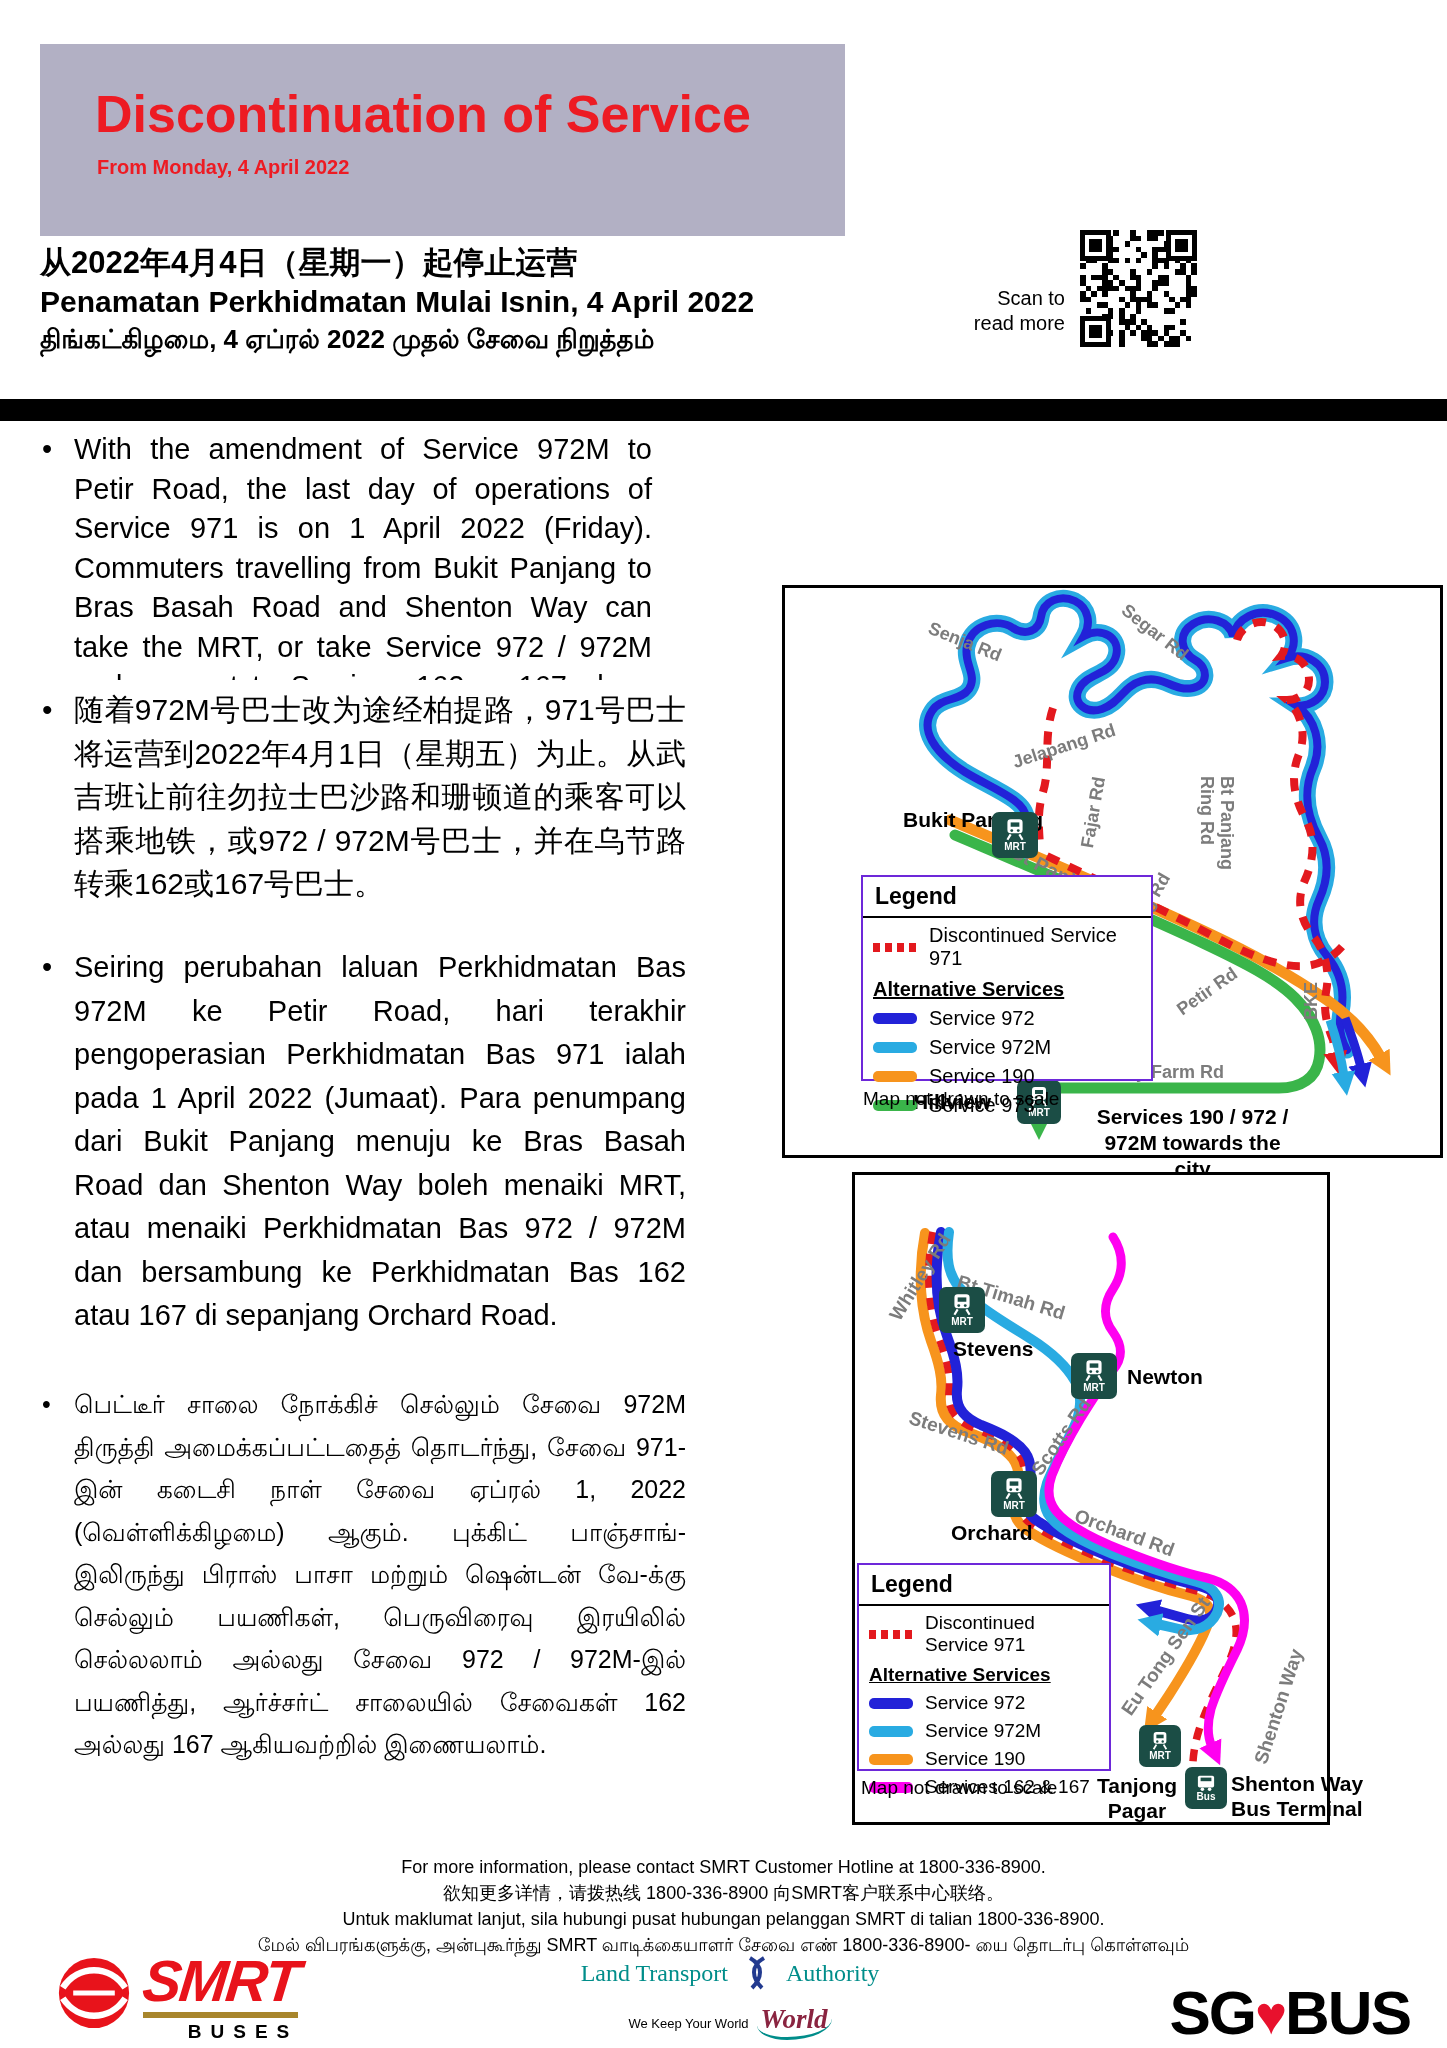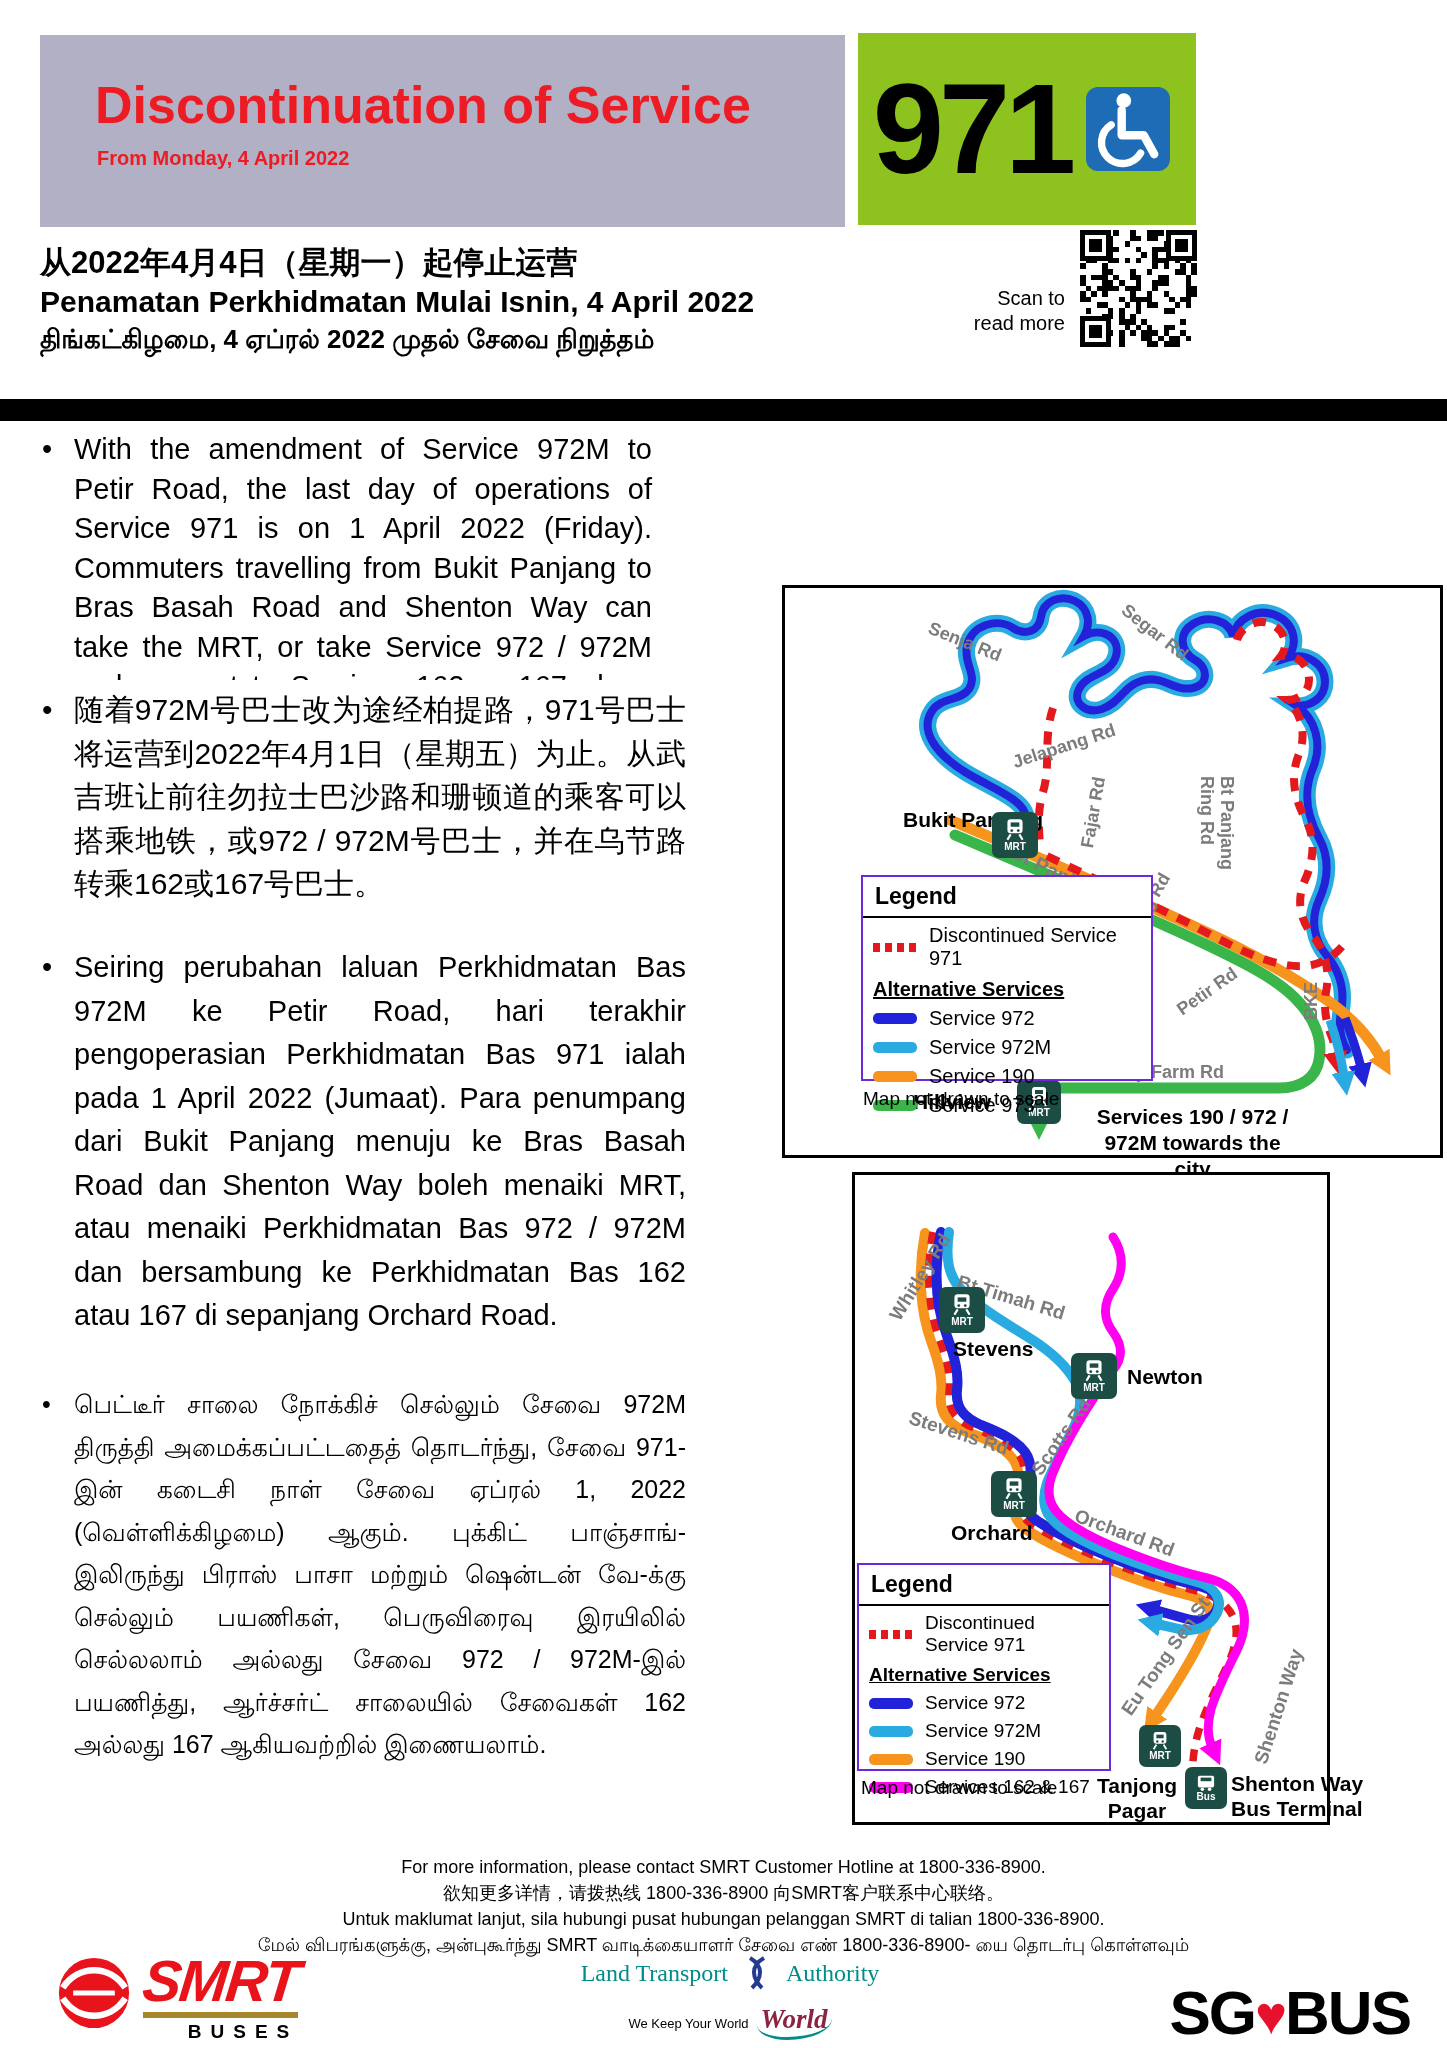--- a/index.html
+++ b/index.html
@@ -1,20 +1,20 @@
 <!DOCTYPE html>
 <html><head>
 <meta charset="utf-8">
 <style>
   html,body{margin:0;padding:0;background:#888;}
   .page{position:relative;width:1447px;height:2048px;background:#fff;overflow:hidden;
         font-family:"Liberation Sans",sans-serif;color:#000;margin:0 auto;}
 
   
-  .hdr-lav{position:absolute;left:40px;top:35px;width:805px;height:192px;background:#b2b0c4;}
+  .hdr-lav{position:absolute;left:40px;top:44px;width:805px;height:192px;background:#b2b0c4;}
   .hdr-title{position:absolute;left:55px;top:40px;font-size:52px;font-weight:bold;color:#ed1b23;white-space:nowrap;}
   .hdr-sub{position:absolute;left:57px;top:112px;font-size:20px;font-weight:bold;color:#ed1b23;}
   .hdr-green{position:absolute;left:858px;top:33px;width:338px;height:192px;background:#8dc21f;
              display:flex;align-items:center;}
   .svc-num{flex:1;text-align:center;font-size:128px;font-weight:bold;letter-spacing:-5px;color:#000;line-height:1;}
   .wc-box{width:84px;height:84px;background:#1d6cb5;border-radius:12px;margin-right:26px;flex:none;}
   .qr{position:absolute;left:1080px;top:230px;width:117px;height:117px;background:#fff;
       display:grid;grid-template-columns:repeat(21,1fr);grid-auto-rows:1fr;}
   .qr i{display:block;}
   .qr i.on{background:#000;}
@@ -85,30 +85,20 @@
 </style>
 </head>
 <body>
 
 <div class="page">
 
   <div class="hdr-lav">
     <div class="hdr-title">Discontinuation of Service</div>
     <div class="hdr-sub">From Monday, 4 April 2022</div>
   </div>
-  <div class="hdr-green">
-    <div class="svc-num">971</div>
-    <div class="wc-box">
-      <svg width="84" height="84" viewBox="0 0 80 80">
-        <circle cx="36" cy="13" r="7" fill="#fff"></circle>
-        <path d="M34 22 L34 46 L55 46 L65 64" stroke="#fff" stroke-width="8" fill="none" stroke-linecap="round" stroke-linejoin="round"></path>
-        <path d="M24 36 a20 20 0 1 0 28 27" stroke="#fff" stroke-width="7" fill="none" stroke-linecap="round"></path>
-      </svg>
-    </div>
-  </div>
 
   <div class="qr">
     <div class="fp" style="left:0;top:0;"></div>
     <div class="fp" style="right:0;top:0;"></div>
     <div class="fp" style="left:0;bottom:0;"></div>
   <i class="on"></i>
       <i class="on"></i>
       <i class="on"></i>
       <i></i>
       <i></i>

